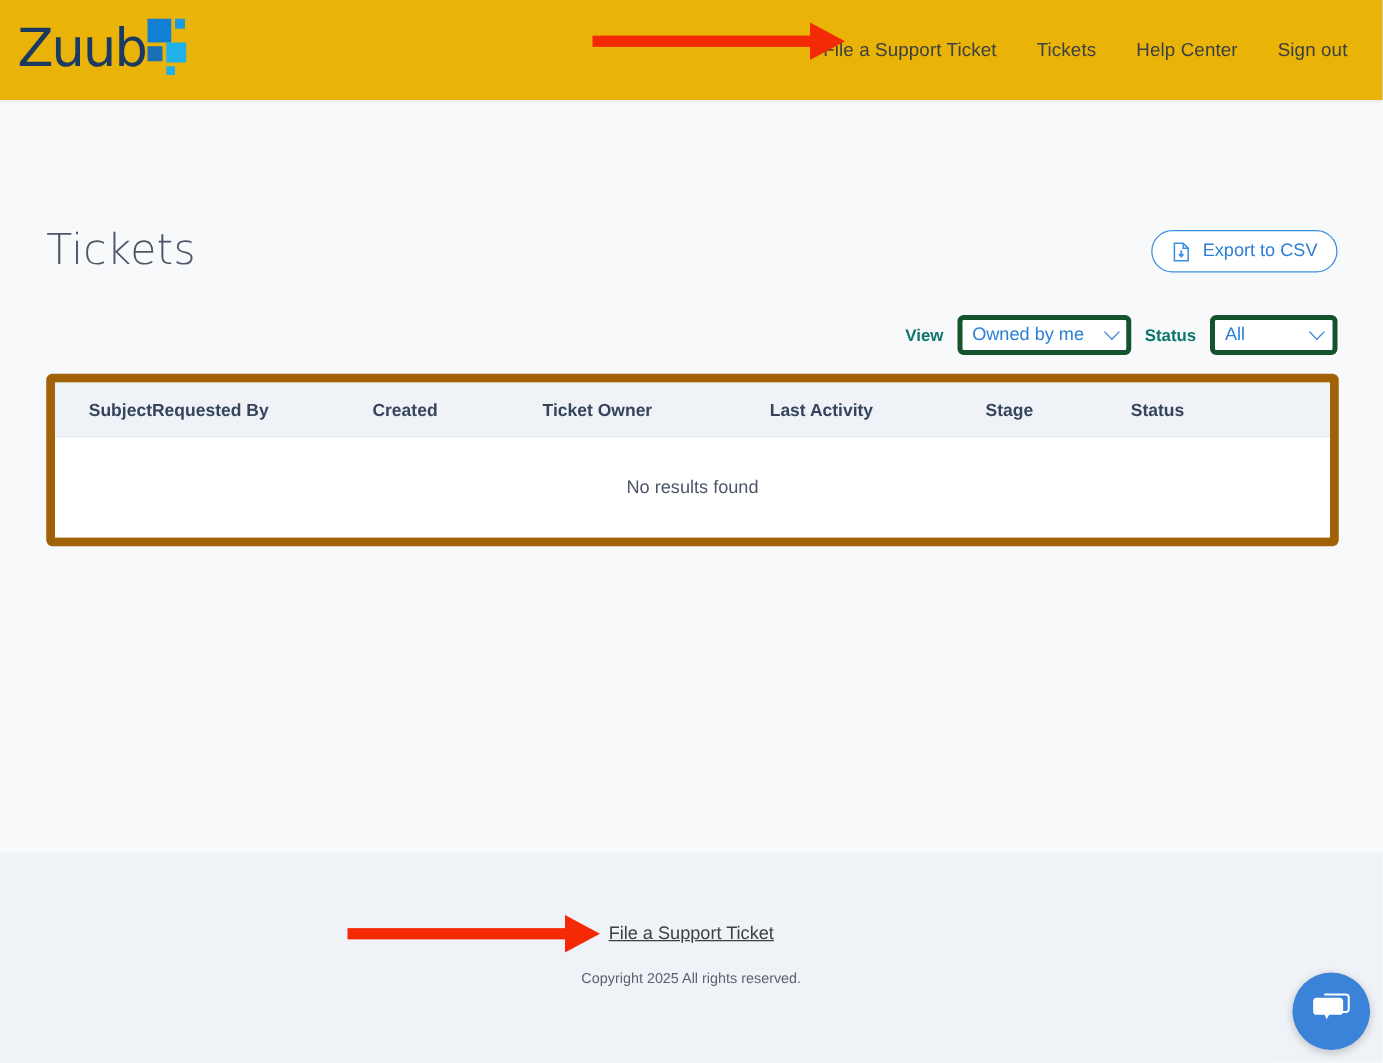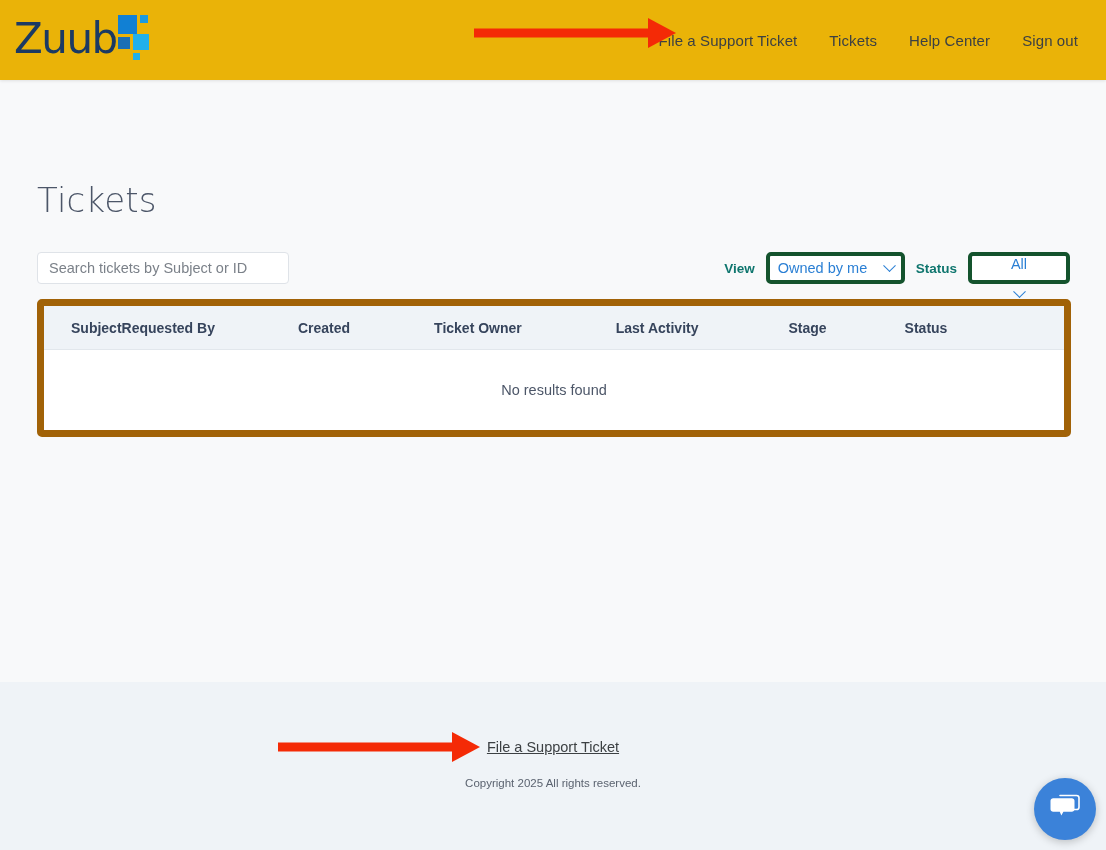--- a/index.html
+++ b/index.html
@@ -172,21 +172,21 @@
     color: #2a7fd4;
     font-size: 14.5px;
     display: flex;
     align-items: center;
     justify-content: space-between;
     gap: 18px;
     cursor: pointer;
     white-space: nowrap;
   }
   #select-view { width: 139px; }
-  #select-status { width: 102px; flex-direction: column; }
+  #select-status { width: 102px; }
   .chev {
     width: 9px; height: 9px;
     border-right: 1.6px solid #2a7fd4;
     border-bottom: 1.6px solid #2a7fd4;
     transform: rotate(45deg) translate(-2px,-2px);
     flex: none;
   }
 
   
   .table-card {
@@ -298,22 +298,32 @@
 
 <div class="arrow" id="arrow-header">
   <div class="shaft"></div>
   <div class="head"></div>
 </div>
 
 <div class="main">
 
   <div class="page-title">Tickets</div>
 
-
-  <input class="search-input" type="text" placeholder="Search tickets by Subject or ID" style="">
+  <div class="export-btn">
+    <span>
+      <svg width="16" height="17" viewBox="0 0 16 17" fill="none">
+        <path d="M2.5 1.5h7l4 4v10h-11z" stroke="#3c8ede" stroke-width="1.2" fill="#ffffff"></path>
+        <path d="M9.5 1.5v4h4" stroke="#3c8ede" stroke-width="1.2" fill="none"></path>
+        <path d="M8 7.4v4.6" stroke="#3c8ede" stroke-width="1.4"></path>
+        <path d="M6.2 10.3L8 12.2l1.8-1.9" stroke="#3c8ede" stroke-width="1.4" fill="none"></path>
+      </svg>
+    </span>
+    <span>Export to CSV</span>
+  </div>
+
 
   <div class="filters">
     <span class="filter-label">View</span>
     <div class="select-box" id="select-view">
       <span>Owned by me</span>
       <span class="chev"></span>
     </div>
     <span class="filter-label">Status</span>
     <div class="select-box" id="select-status">
       <span>All</span>

